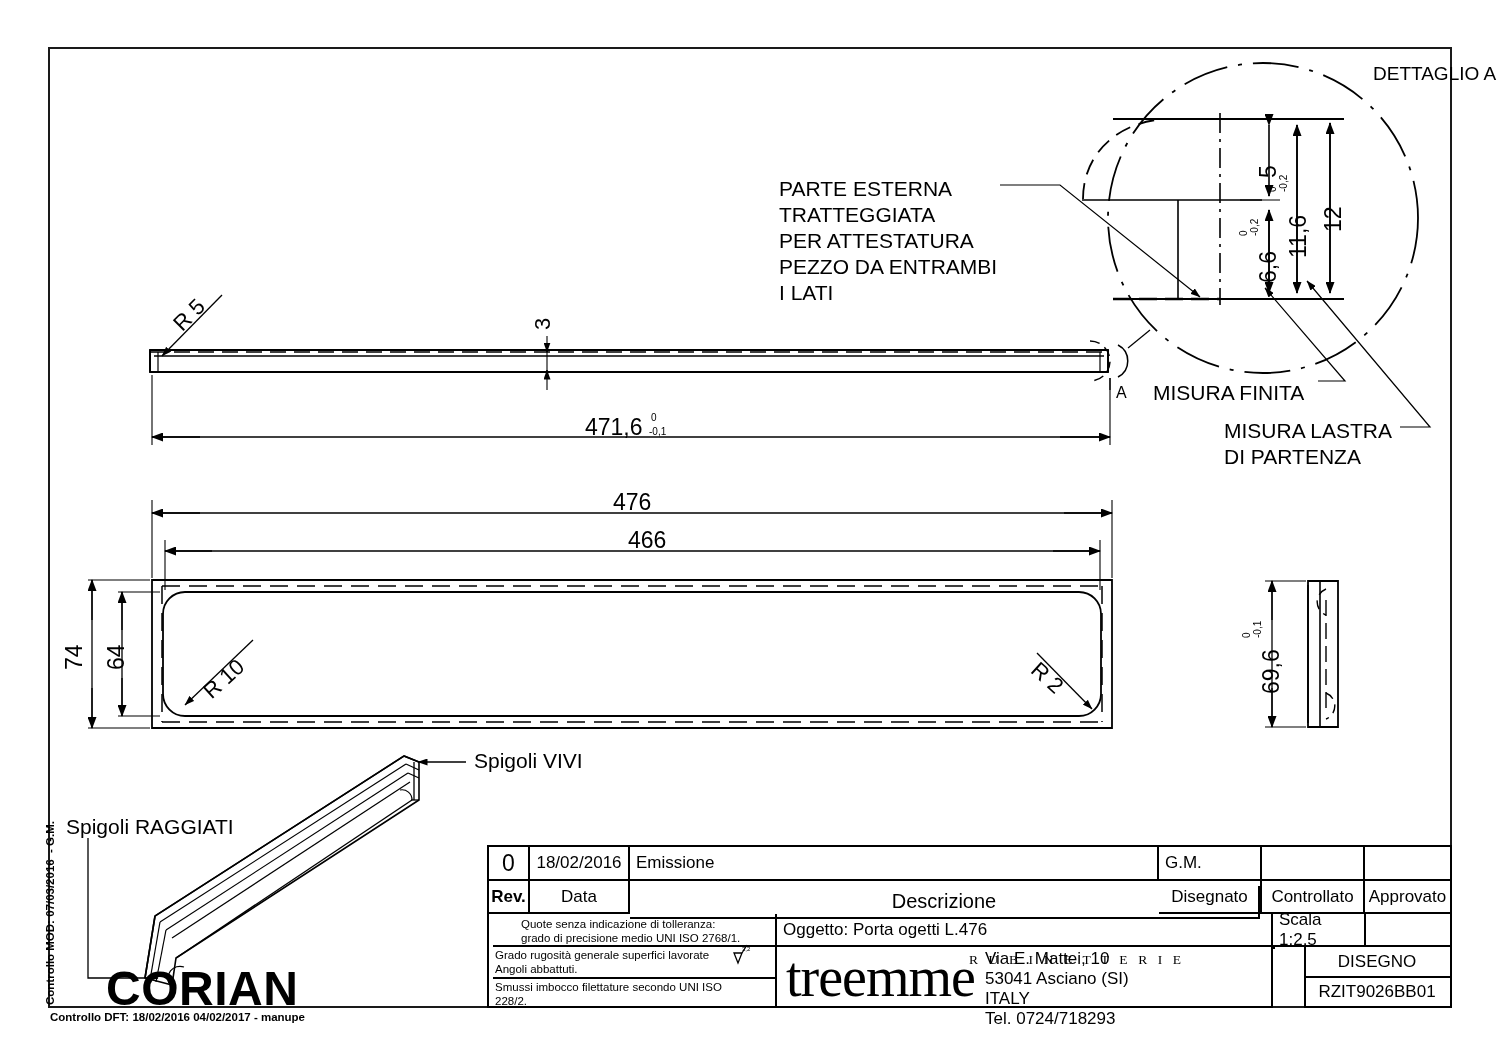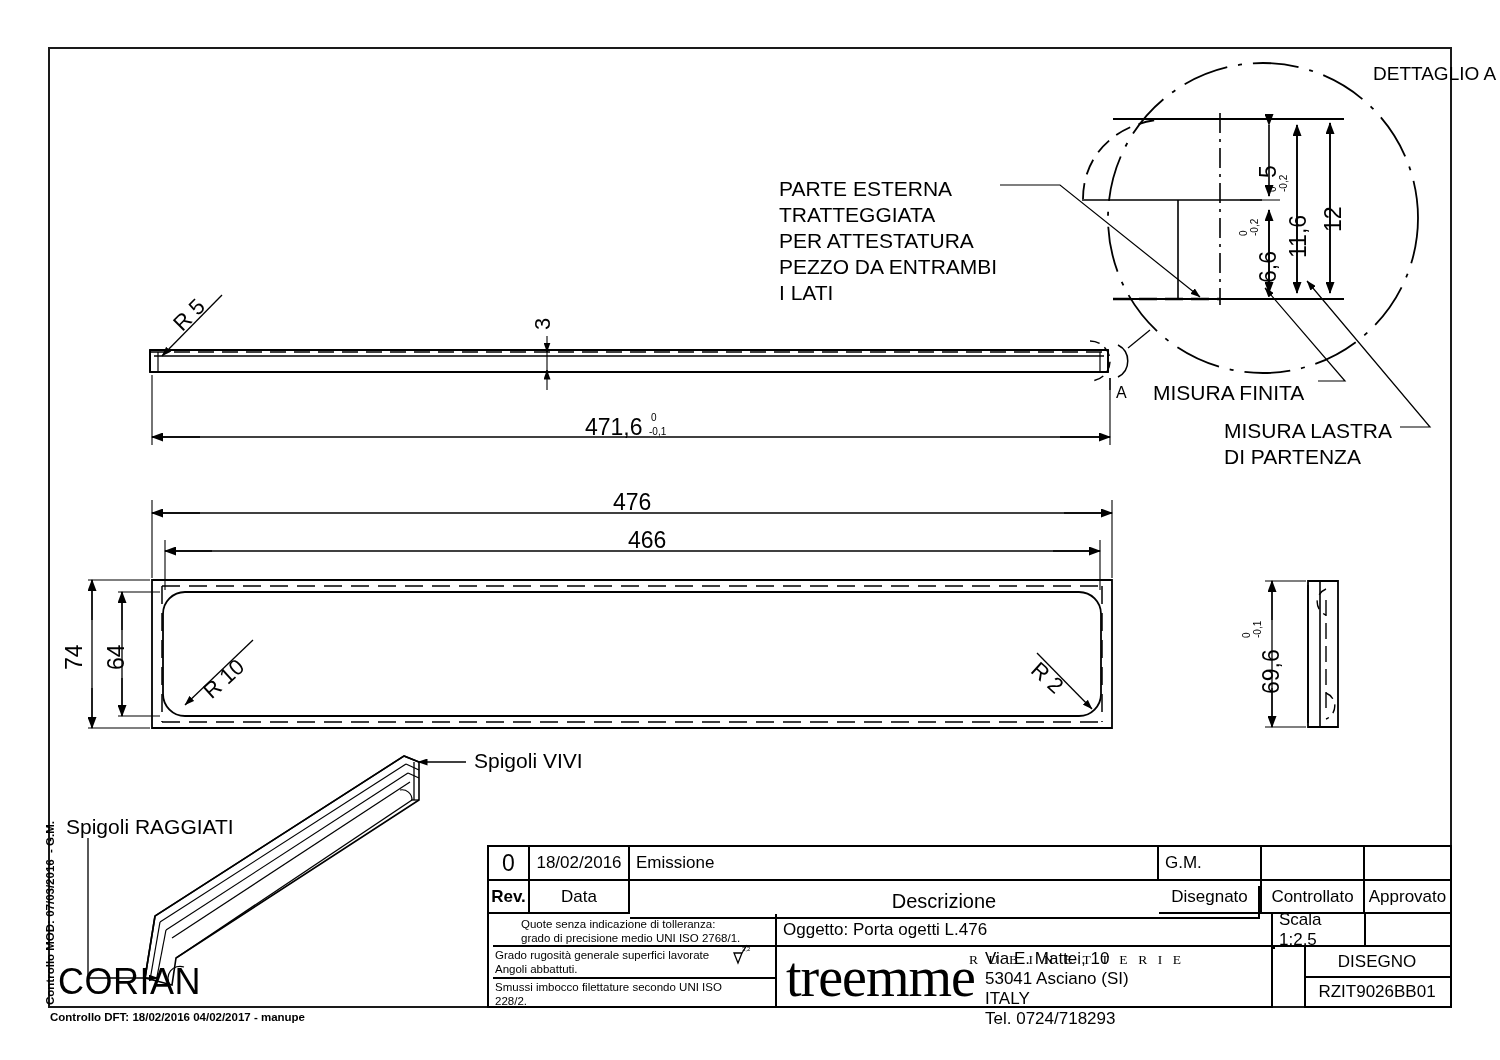--- a/index.html
+++ b/index.html
@@ -17,21 +17,21 @@
   .vtxt{transform-origin:0 0;}
   
   #titleblock{left:487px;top:845px;width:965px;height:163px;box-sizing:border-box;}
   #titleblock .cell{position:absolute;box-sizing:border-box;}
   .bl{border-left:2px solid #000;}
   .bt{border-top:2px solid #000;}
   .br{border-right:2px solid #000;}
   .bb{border-bottom:2px solid #000;}
   .ctr{display:flex;align-items:center;justify-content:center;}
   .lft{display:flex;align-items:center;padding-left:6px;}
-  .corian{font-size:36px;font-weight:normal;letter-spacing:0.5px;}
+  .corian{font-size:48px;font-weight:bold;letter-spacing:0.5px;margin-left:48px;}
   .tmname{font-family:"Liberation Serif",serif;font-size:56px;line-height:48px;letter-spacing:-1px;}
   .tmsub{font-family:"Liberation Serif",serif;font-size:13.5px;letter-spacing:3.6px;}
   .hr{background:#000;position:absolute;}
 </style>
 </head>
 <body>
 
 <div class="abs" id="frame"></div>
 
 <svg viewBox="0 0 1500 1060">

